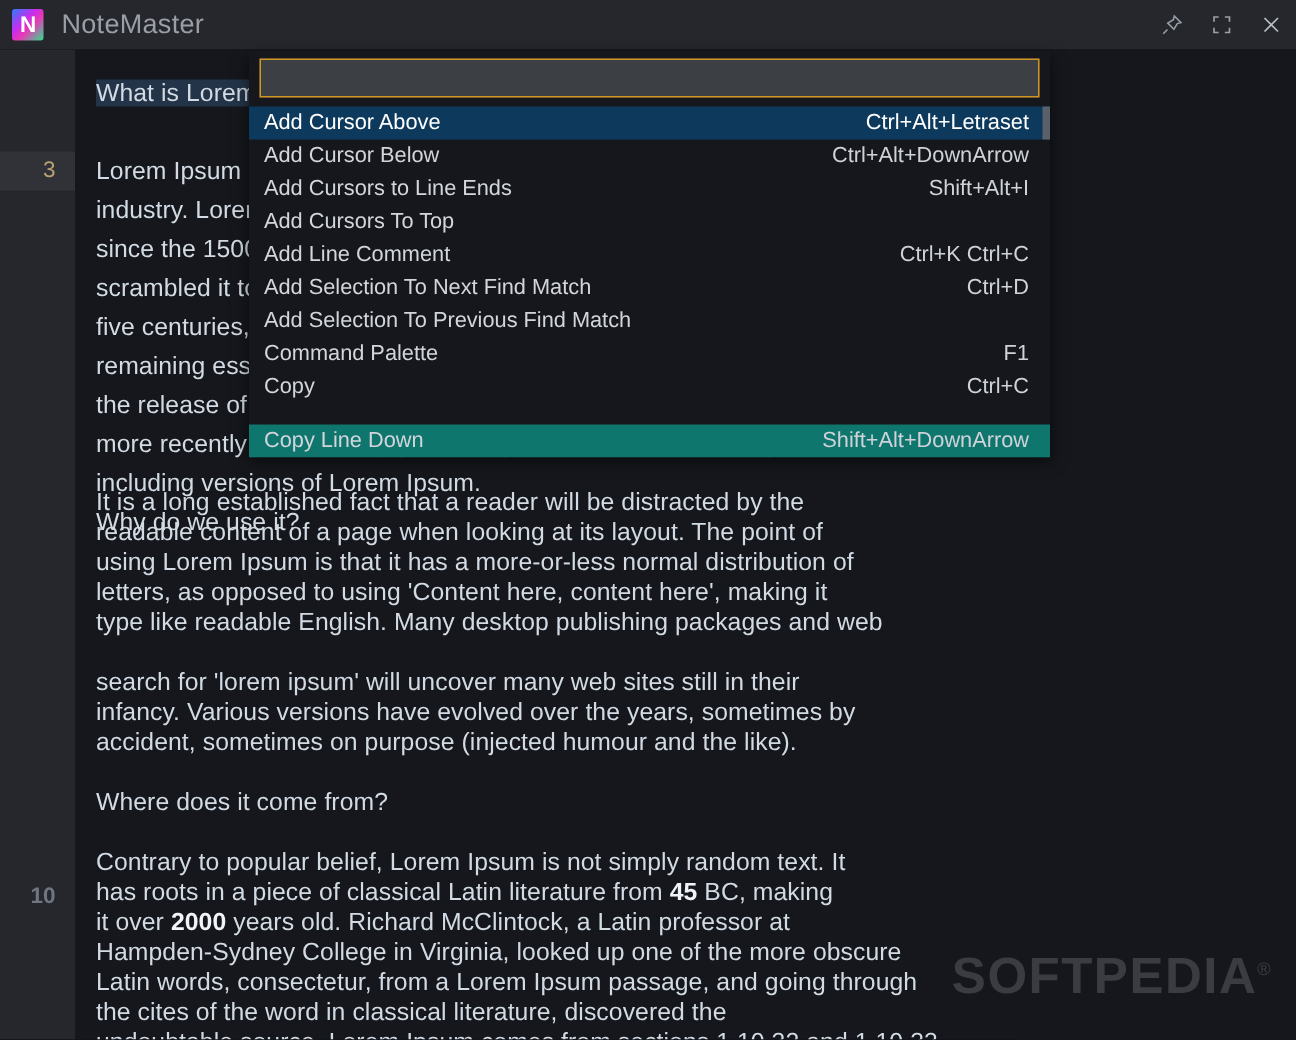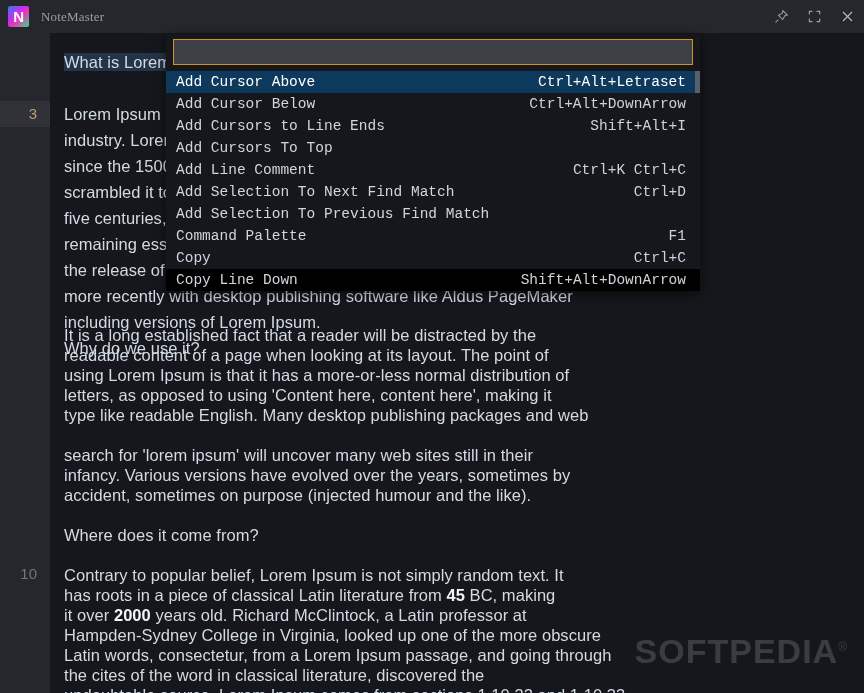--- a/index.html
+++ b/index.html
@@ -47,25 +47,24 @@
   .app-icon .glyph {
     font-size: 15px;
     font-weight: bold;
     color: #ffffff;
     line-height: 1;
     font-family: "Liberation Sans", sans-serif;
     letter-spacing: -0.5px;
   }
   .app-title {
     margin-left: 12px;
-    font-size: 13px;
+    font-size: 18px;
     color: #9a9ea6;
     letter-spacing: 0.2px;
     white-space: nowrap;
-    font-family: Liberation Serif, serif;
   }
   .win-controls {
     margin-left: auto;
     display: flex;
     align-items: center;
     height: 33px;
   }
   .win-btn {
     width: 33px; height: 33px;
     display: flex;
@@ -184,37 +183,38 @@
   }
   .pitem {
     position: relative;
     height: 22px;
     display: flex;
     align-items: center;
     padding: 0 12px 0 10px;
     box-sizing: border-box;
     color: #d2d6dc;
     font-size: 14.5px;
-    font-family: Liberation Mono, monospace;
+    font-family: Liberation Sans, sans-serif;
     white-space: nowrap;
   }
   .pitem .plabel { flex: none; }
   .pitem .pkeys {
     margin-left: auto;
     color: #cfd3d9;
     font-size: 14.5px;
     padding-right: 2px;
   }
   .pitem.selected {
     background: #0d3a5c;
     color: #ffffff;
   }
   .pitem.selected .pkeys { color: #ffffff; }
   .pitem.hover {
-    background: #000000;
+    background: #0f766e;
+    margin-top: 14px;
   }
   .palette-scroll-track {
     position: absolute;
     right: 0; top: 0;
     width: 5px;
     height: 100%;
     background: transparent;
   }
   .palette-scroll-thumb {
     position: absolute;
@@ -255,21 +255,21 @@
           <line x1="3.2" y1="3.2" x2="12.8" y2="12.8"></line>
           <line x1="12.8" y1="3.2" x2="3.2" y2="12.8"></line>
         </svg>
       </div>
     </div>
   </div>
 
   <div class="editor">
     <div class="gutter">
         <div class="gutter-line active" style="top: 68px;">3</div>
-        <div class="gutter-line" style="top: 528px;">10</div>
+        <div class="gutter-line" style="top: 552px; font-weight: bold;">10</div>
       </div>
     <div class="doc">
         <div class="dline" style="top: 16px;"><span class="sel">What is Lorem Ipsum?</span></div>
         <div class="dline" style="top: 68px;"><span>Lorem Ipsum is simply dummy text of the printing and typesetting</span></div>
         <div class="dline" style="top: 94px;"><span>industry. Lorem Ipsum has been the industry's standard dummy text ever</span></div>
         <div class="dline" style="top: 120px;"><span>since the 1500s, when an unknown printer took a galley of type and</span></div>
         <div class="dline" style="top: 146px;"><span>scrambled it to make a type specimen book. It has survived not only</span></div>
         <div class="dline" style="top: 172px;"><span>five centuries, but also the leap into electronic typesetting,</span></div>
         <div class="dline" style="top: 198px;"><span>remaining essentially unchanged. It was popularised in the 1960s with</span></div>
         <div class="dline" style="top: 224px;"><span>the release of Letraset sheets containing Lorem Ipsum passages, and</span></div>

